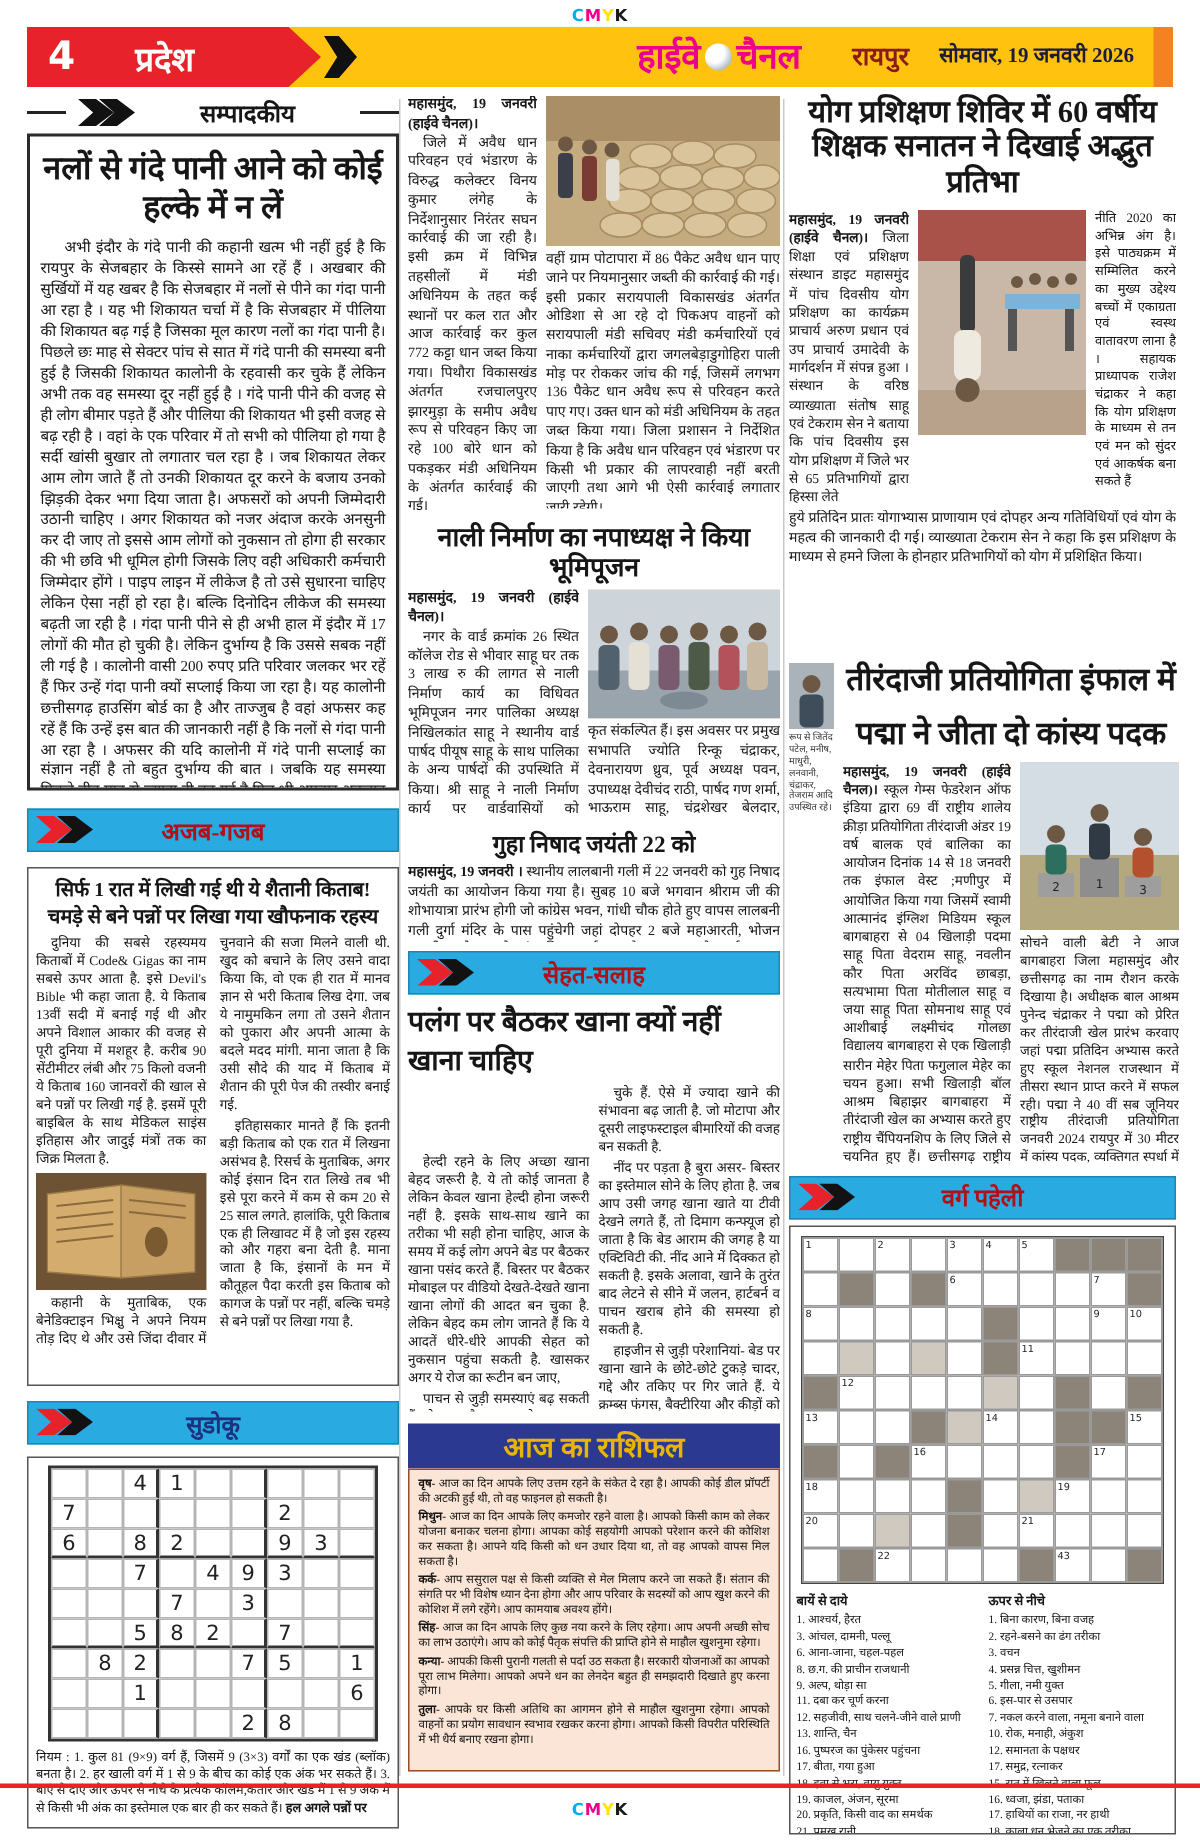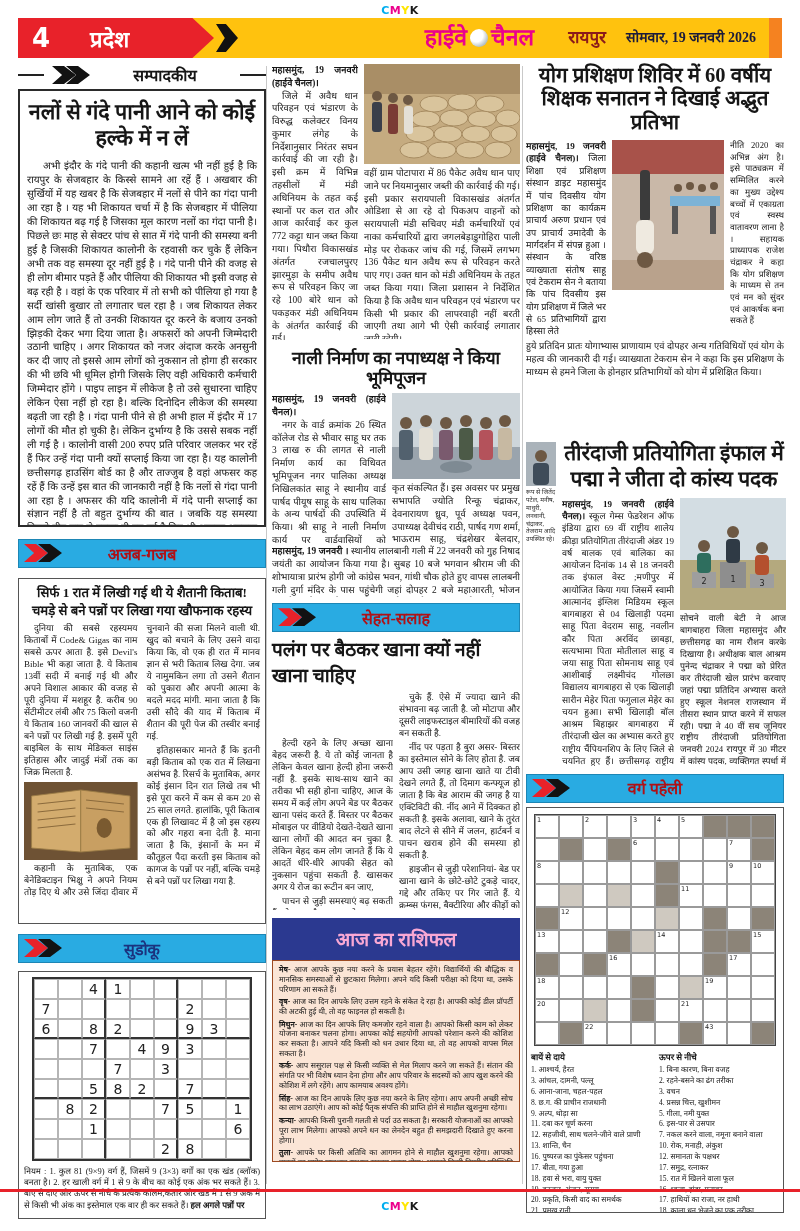--- a/index.html
+++ b/index.html
@@ -69,21 +69,21 @@
   .sd-rules{font-size:8.5px;line-height:1.32;text-align:justify;margin-top:5px;}
   
   .hl-xl{font-weight:bold;font-size:20.5px;line-height:1.14;text-align:center;margin:0 0 6px;}
   .hl-l{font-weight:bold;font-size:17.5px;line-height:1.15;text-align:center;margin:0 0 5px;}
   .hl-m{font-weight:bold;font-size:15.5px;text-align:center;margin:6px 0 3px;}
   .stack{display:flex;flex-direction:column;gap:3px;}
   .clip{overflow:hidden;}
   
   .sehat-head{font-weight:bold;font-size:19px;margin:4px 0 4px;}
   
-  .rf-bar{height:42px;background:#2B3990;color:#f9a8d4;display:flex;align-items:center;
+  .rf-bar{height:30px;background:#2B3990;color:#eab308;display:flex;align-items:center;
           justify-content:center;font-weight:bold;font-size:19px;margin-top:8px;}
   .rf-box{background:#FBE5D6;border:1px solid #9c4a22;padding:4px 6px;height:192px;overflow:hidden;}
   .rf{font-size:7.7px;line-height:1.28;margin:0 0 2.5px;text-align:justify;}
   
   .cw-box{border:1px solid #555;padding:4px;margin-top:4px;height:396px;overflow:hidden;}
   #cw-grid{display:grid;grid-template-columns:repeat(10,24px);grid-auto-rows:23px;width:240px;
            margin:2px auto 0;border:1px solid #444;background:#fff;}
   .cw-cell{border:1px solid #9a9a9a;position:relative;}
   .cw-cell.d{background:#8C8478;}.cw-cell.l{background:#CFC9C0;}
   .cw-num{position:absolute;top:0;left:1px;font:6.5px "DejaVu Sans",sans-serif;color:#222;}
@@ -339,20 +339,21 @@
               <circle cx="113" cy="28" r="6" fill="#6d5843"></circle>
                 <rect x="106" y="35" width="14" height="32" rx="4" fill="#c7b9a2"></rect>
             </g>
             <ellipse cx="64" cy="74" rx="16" ry="6" fill="#7e8a93"></ellipse>
           </svg>
         </div>
         <div class="bodytext clip" style="height:62px;">कृत संकल्पित हैं। इस अवसर पर प्रमुख सभापति ज्योति रिन्कू चंद्राकर, देवनारायण ध्रुव, पूर्व अध्यक्ष पवन, उपाध्यक्ष देवीचंद राठी, पार्षद गण शर्मा, भाऊराम साहू, चंद्रशेखर बेलदार, धनीराम वदु, धनेश्वरी सोनाधर, वार्डवासी भुनेश्वरी साहू, रामकुमार, अंकुश चंद्राकर, शंकर साहू, संतोष चंद्राकर, ज्योति डाबुर आदि उपस्थित थे।</div>
       </div>
     </div>
 
+    <div class="hl-m">गुहा निषाद जयंती 22 को</div>
     <div class="bodytext clip" style="height:52px;">
       <strong class="dl">महासमुंद, 19 जनवरी ।</strong>
       <span>स्थानीय लालबानी गली में 22 जनवरी को गुह निषाद जयंती का आयोजन किया गया है। सुबह 10 बजे भगवान श्रीराम जी की शोभायात्रा प्रारंभ होगी जो कांग्रेस भवन, गांधी चौक होते हुए वापस लालबनी गली दुर्गा मंदिर के पास पहुंचेगी जहां दोपहर 2 बजे महाआरती, भोजन प्रसादी, साढ़े 3 बजे सांस्कृतिक कार्यक्रम और शाम 6 बजे कार्यक्रम का समापन होगा। जिसमें पूर्व विधायक विनोद सेवनलाल चंद्राकर, नपाध्यक्ष निखिलकांत साहू, नपा उपाध्यक्ष देवीचंद राठी, समाज के ढेलूराम निषाद, नंदकुमार निषाद, राजेंद्र निषाद, नरेश निषाद, भोलाराम निषाद होंगे।</span>
     </div>
 
     <div class="secbar" style="margin-top:6px;">
       <span class="chevs">
           <span class="chev red"></span>
           <span class="chev blk"></span>
         </span>
@@ -366,21 +367,20 @@
         </div>
       <div class="small clip" style="flex:1;">
           <p class="para">चुके हैं. ऐसे में ज्यादा खाने की संभावना बढ़ जाती है. जो मोटापा और दूसरी लाइफस्टाइल बीमारियों की वजह बन सकती है.</p>
           <p class="para">नींद पर पड़ता है बुरा असर- बिस्तर का इस्तेमाल सोने के लिए होता है. जब आप उसी जगह खाना खाते या टीवी देखने लगते हैं, तो दिमाग कन्फ्यूज हो जाता है कि बेड आराम की जगह है या एक्टिविटी की. नींद आने में दिक्कत हो सकती है. इसके अलावा, खाने के तुरंत बाद लेटने से सीने में जलन, हार्टबर्न व पाचन खराब होने की समस्या हो सकती है.</p>
           <p class="para">हाइजीन से जुड़ी परेशानियां- बेड पर खाना खाने के छोटे-छोटे टुकड़े चादर, गद्दे और तकिए पर गिर जाते हैं. ये क्रम्ब्स फंगस, बैक्टीरिया और कीड़ों को आकर्षित करते हैं. इससे एलर्जी, सांस की दिक्कत और इंफेक्शन का खतरा बढ़ सकता है. अस्थमा वाले लोगों के लिए यह आदत और ज्यादा नुकसानदेह है.</p>
         </div>
     </div>
 
     <div class="rf-bar">आज का राशिफल</div>
     <div class="rf-box" id="rashifal-body">
-        <p class="rf"><strong>मेष- </strong>आज आपके कुछ नया करने के प्रयास बेहतर रहेंगे। विद्यार्थियों की बौद्धिक व मानसिक समस्याओं से छुटकारा मिलेगा। अपने यदि किसी परीक्षा को दिया था, उसके परिणाम आ सकते हैं।</p>
         <p class="rf"><strong>वृष- </strong>आज का दिन आपके लिए उत्तम रहने के संकेत दे रहा है। आपकी कोई डील प्रॉपर्टी की अटकी हुई थी, तो वह फाइनल हो सकती है।</p>
         <p class="rf"><strong>मिथुन- </strong>आज का दिन आपके लिए कमजोर रहने वाला है। आपको किसी काम को लेकर योजना बनाकर चलना होगा। आपका कोई सहयोगी आपको परेशान करने की कोशिश कर सकता है। आपने यदि किसी को धन उधार दिया था, तो वह आपको वापस मिल सकता है।</p>
         <p class="rf"><strong>कर्क- </strong>आप ससुराल पक्ष से किसी व्यक्ति से मेल मिलाप करने जा सकते हैं। संतान की संगति पर भी विशेष ध्यान देना होगा और आप परिवार के सदस्यों को आप खुश करने की कोशिश में लगे रहेंगे। आप कामयाब अवश्य होंगे।</p>
         <p class="rf"><strong>सिंह- </strong>आज का दिन आपके लिए कुछ नया करने के लिए रहेगा। आप अपनी अच्छी सोच का लाभ उठाएंगे। आप को कोई पैतृक संपत्ति की प्राप्ति होने से माहौल खुशनुमा रहेगा।</p>
         <p class="rf"><strong>कन्या- </strong>आपकी किसी पुरानी गलती से पर्दा उठ सकता है। सरकारी योजनाओं का आपको पूरा लाभ मिलेगा। आपको अपने धन का लेनदेन बहुत ही समझदारी दिखाते हुए करना होगा।</p>
         <p class="rf"><strong>तुला- </strong>आपके घर किसी अतिथि का आगमन होने से माहौल खुशनुमा रहेगा। आपको वाहनों का प्रयोग सावधान स्वभाव रखकर करना होगा। आपको किसी विपरीत परिस्थिति में भी धैर्य बनाए रखना होगा।</p>
       </div>
   </div>
 
   <div class="colR">
@@ -420,21 +420,21 @@
         <div class="ph" style="width:30px;height:44px;margin-bottom:2px;">
           <svg width="30" height="44" viewBox="0 0 30 44" preserveAspectRatio="none">
             <rect width="30" height="44" fill="#aab3ba"></rect>
             <circle cx="15" cy="14" r="6" fill="#6d5843"></circle>
             <rect x="7" y="21" width="16" height="22" rx="4" fill="#3f4c59"></rect>
           </svg>
         </div>
         <span>रूप से जितेंद पटेल, मनीष, माधुरी, लनवानी, चंद्राकर, तेजराम आदि उपस्थित रहे।</span>
       </div>
       <div style="flex:1;">
-        <div class="hl-xl" style="font-size:21px;margin-bottom:2px;">तीरंदाजी प्रतियोगिता इंफाल में</div>
+        <div class="hl-xl" style="font-size:21px;margin-bottom:12px;">तीरंदाजी प्रतियोगिता इंफाल में</div>
         <div class="hl-xl" style="font-size:21px;">पद्मा ने जीता दो कांस्य पदक</div>
         <div class="row">
           <div class="bodytext clip" style="width:112px;height:268px;font-size:9px;">
             <strong class="dl">महासमुंद, 19 जनवरी (हाईवे चैनल)।</strong>
             <span>स्कूल गेम्स फेडरेशन ऑफ इंडिया द्वारा 69 वीं राष्ट्रीय शालेय क्रीड़ा प्रतियोगिता तीरंदाजी अंडर 19 वर्ष बालक एवं बालिका का आयोजन दिनांक 14 से 18 जनवरी तक इंफाल वेस्ट ;मणीपुर में आयोजित किया गया जिसमें स्वामी आत्मानंद इंग्लिश मिडियम स्कूल बागबाहरा से 04 खिलाड़ी पदमा साहू पिता वेदराम साहू, नवलीन कौर पिता अरविंद छाबड़ा, सत्यभामा पिता मोतीलाल साहू व जया साहू पिता सोमनाथ साहू एवं आशीबाई लक्ष्मीचंद गोलछा विद्यालय बागबाहरा से एक खिलाड़ी सारीन मेहेर पिता फगुलाल मेहेर का चयन हुआ। सभी खिलाड़ी बॉल आश्रम बिहाझर बागबाहरा में तीरंदाजी खेल का अभ्यास करते हुए राष्ट्रीय चैंपियनशिप के लिए जिले से चयनित हुए हैं। छत्तीसगढ़ राष्ट्रीय टीम</span>
           </div>
           <div class="stack" style="width:106px;">
             <div class="ph" style="width:106px;height:112px;">
               <svg width="106" height="112" viewBox="0 0 106 112" preserveAspectRatio="none">
                 <rect width="106" height="112" fill="#d3dde3"></rect>

